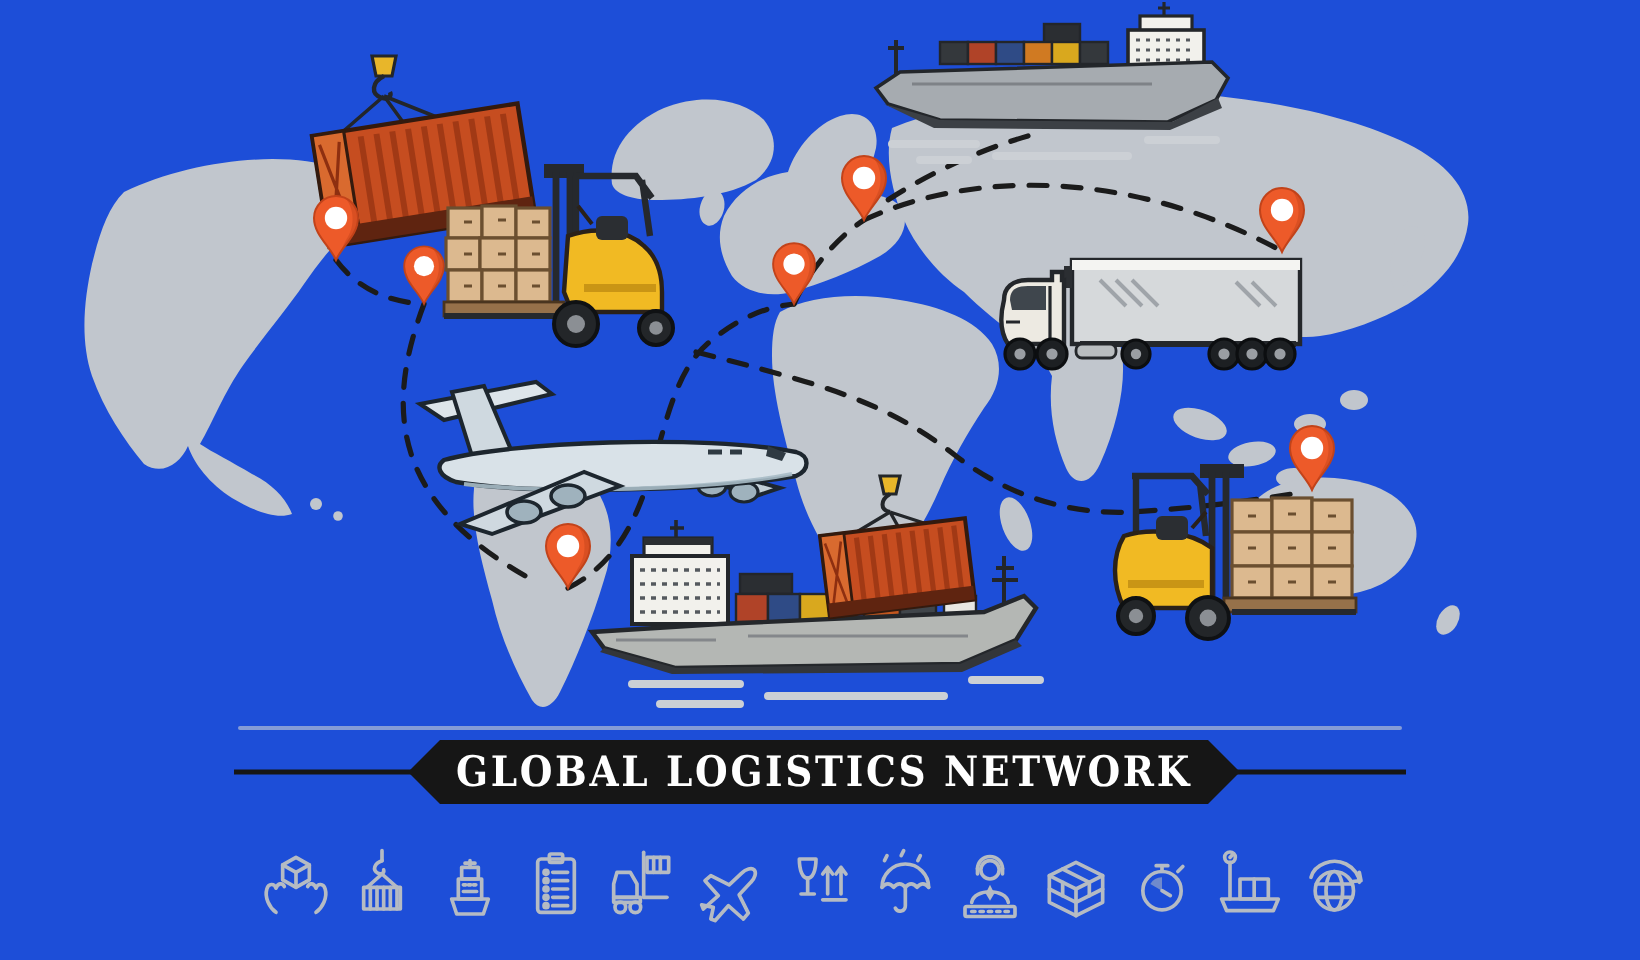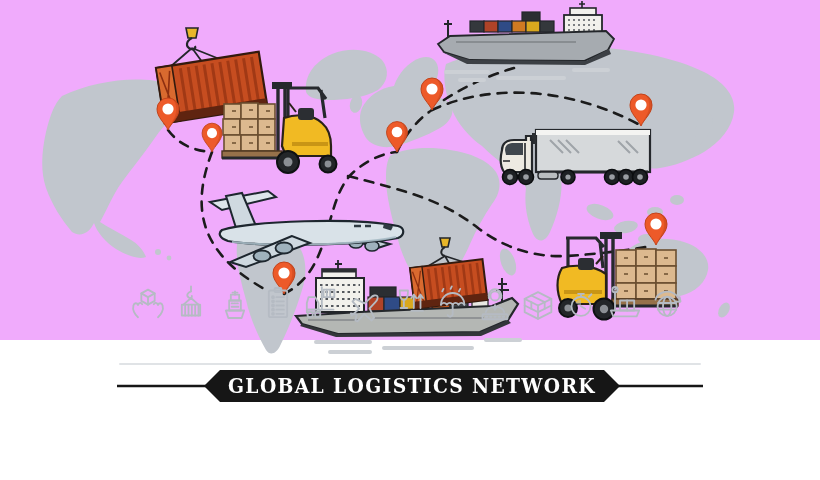--- a/index.html
+++ b/index.html
@@ -1,17 +1,17 @@
 <!DOCTYPE html>
 <html><head>
 <meta charset="utf-8">
 <style>
   html,body{margin:0;padding:0;}
   body{width:820px;height:480px;background:#ffffff;font-family:"Liberation Sans",sans-serif;overflow:hidden;}
-  .stage{position:relative;width:820px;height:340px;background:#f0abfc;}
+  .stage{position:relative;width:820px;height:480px;background:#1d4ed8;}
   .scene{position:absolute;left:0;top:0;}
   .icon-row{position:absolute;left:128px;bottom:10px;width:560px;height:48px;
     display:flex;justify-content:space-between;align-items:flex-end;}
   .bicon{width:40px;height:46px;}
   .bicon *{fill:none;stroke:#b5bbc3;stroke-width:2.2;stroke-linecap:round;stroke-linejoin:round;}
   .bicon .fill{fill:#b5bbc3;stroke:none;}
   .banner-text{font-family:"DejaVu Serif",serif;font-weight:bold;font-size:21px;
     letter-spacing:1.5px;fill:#ffffff;}
 </style>
 </head>

